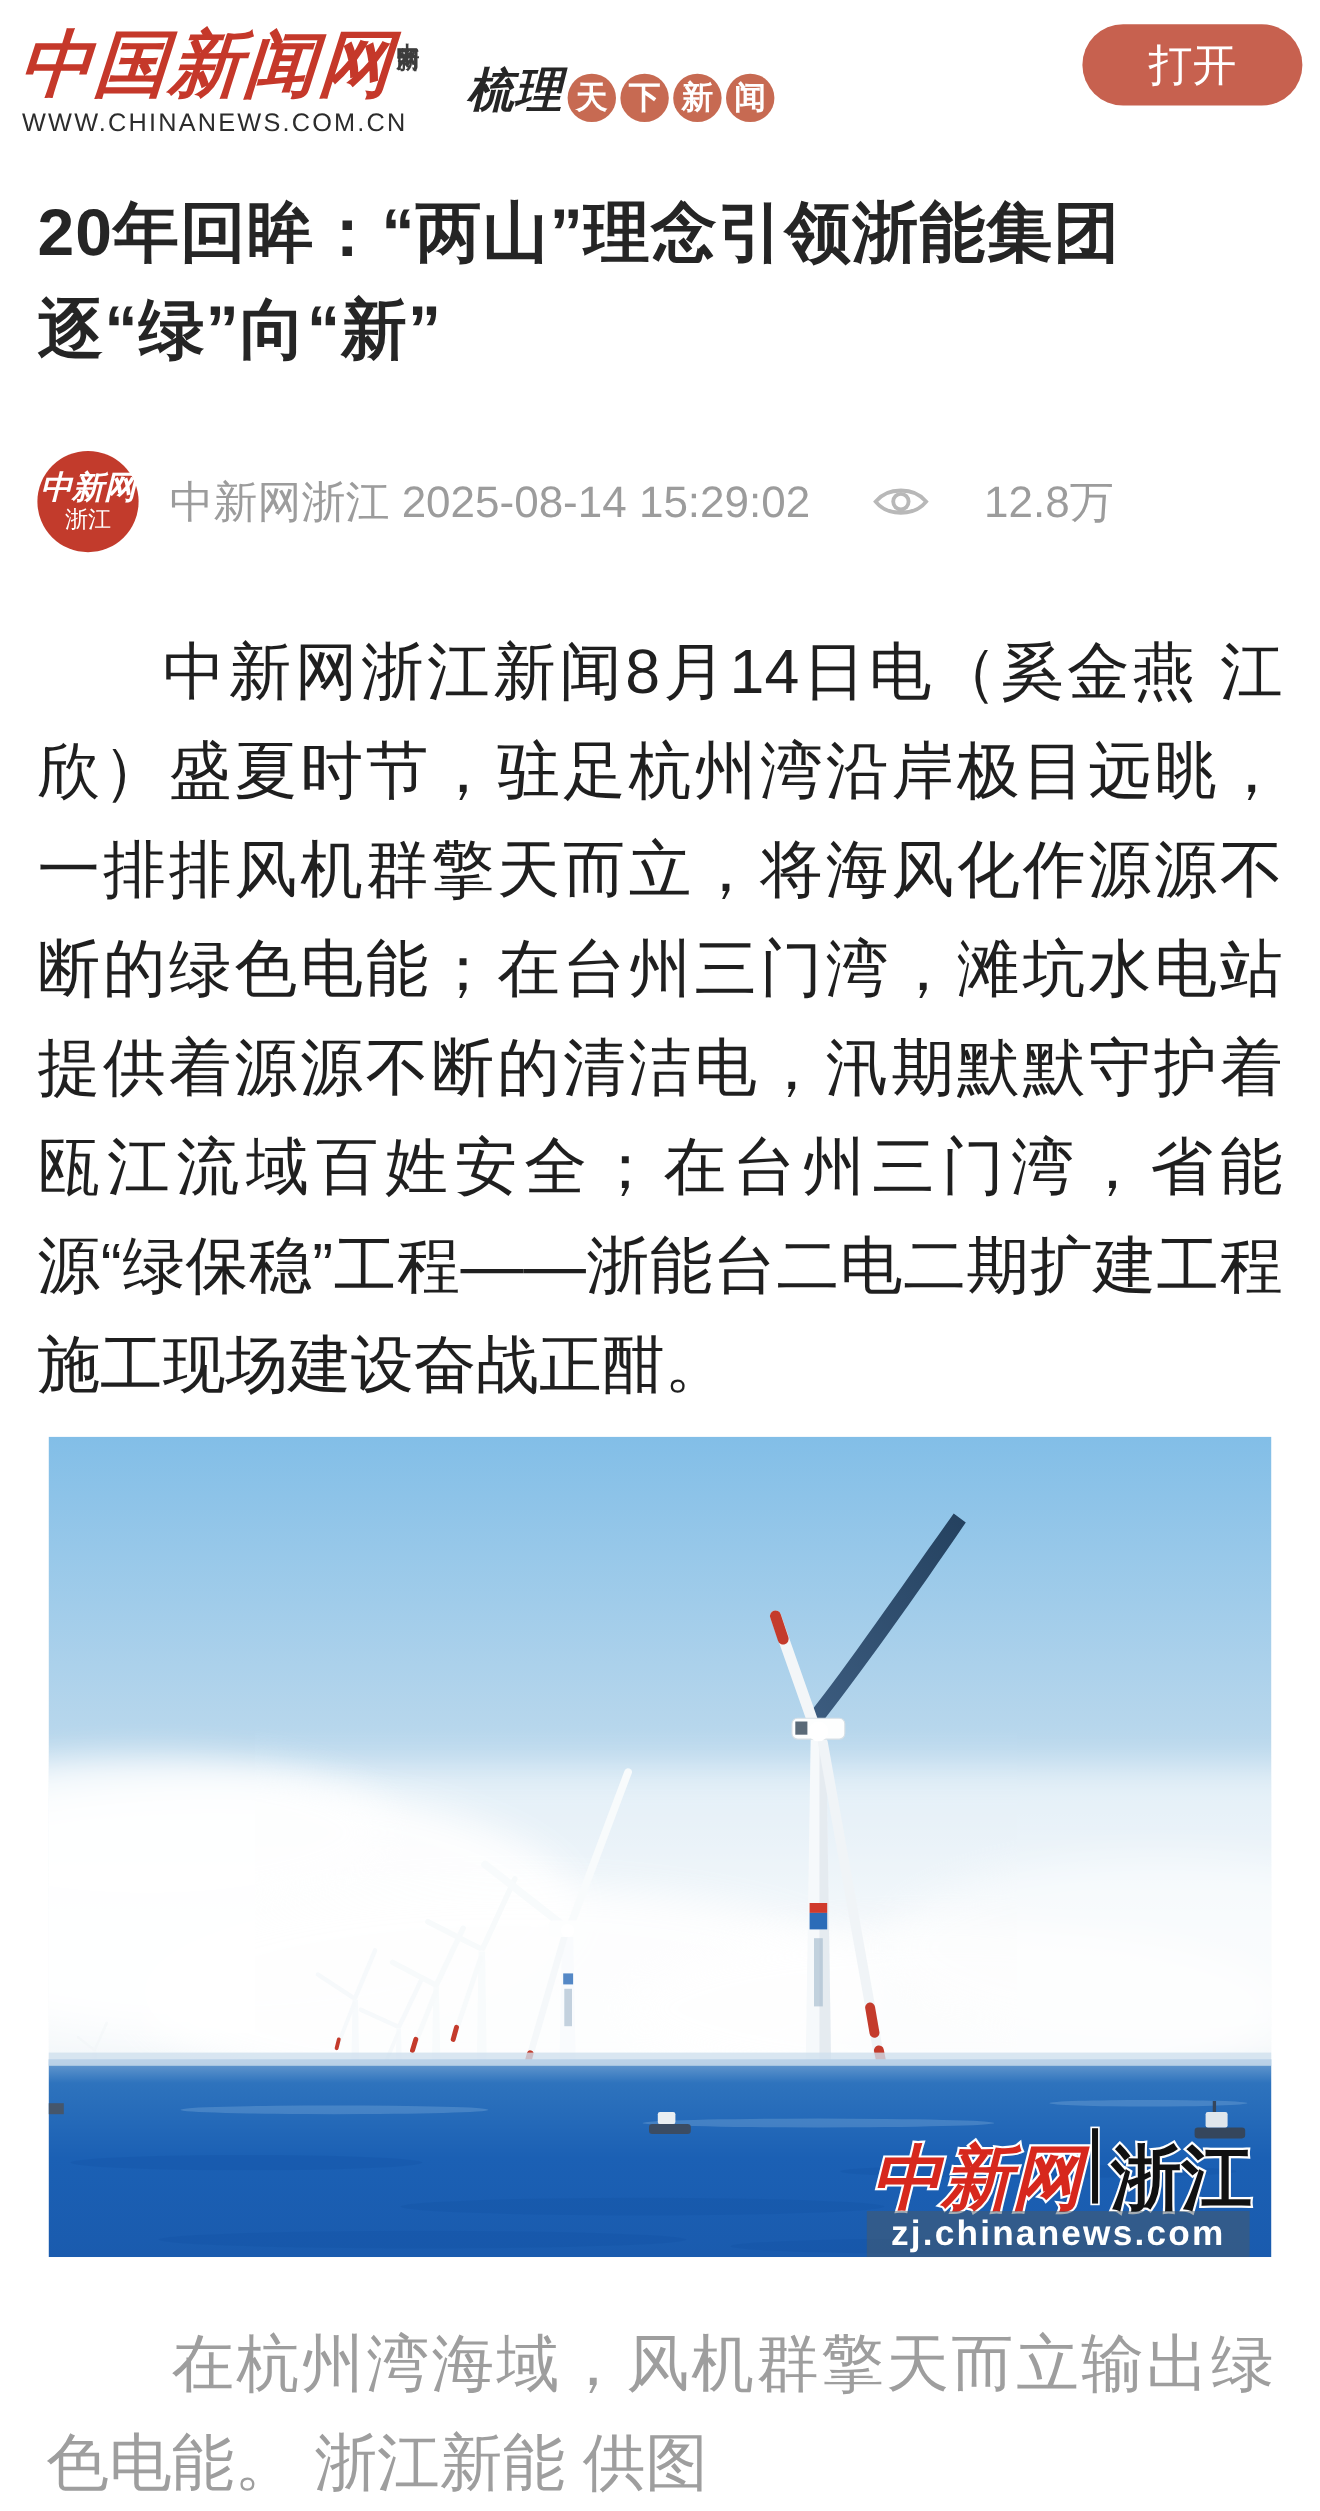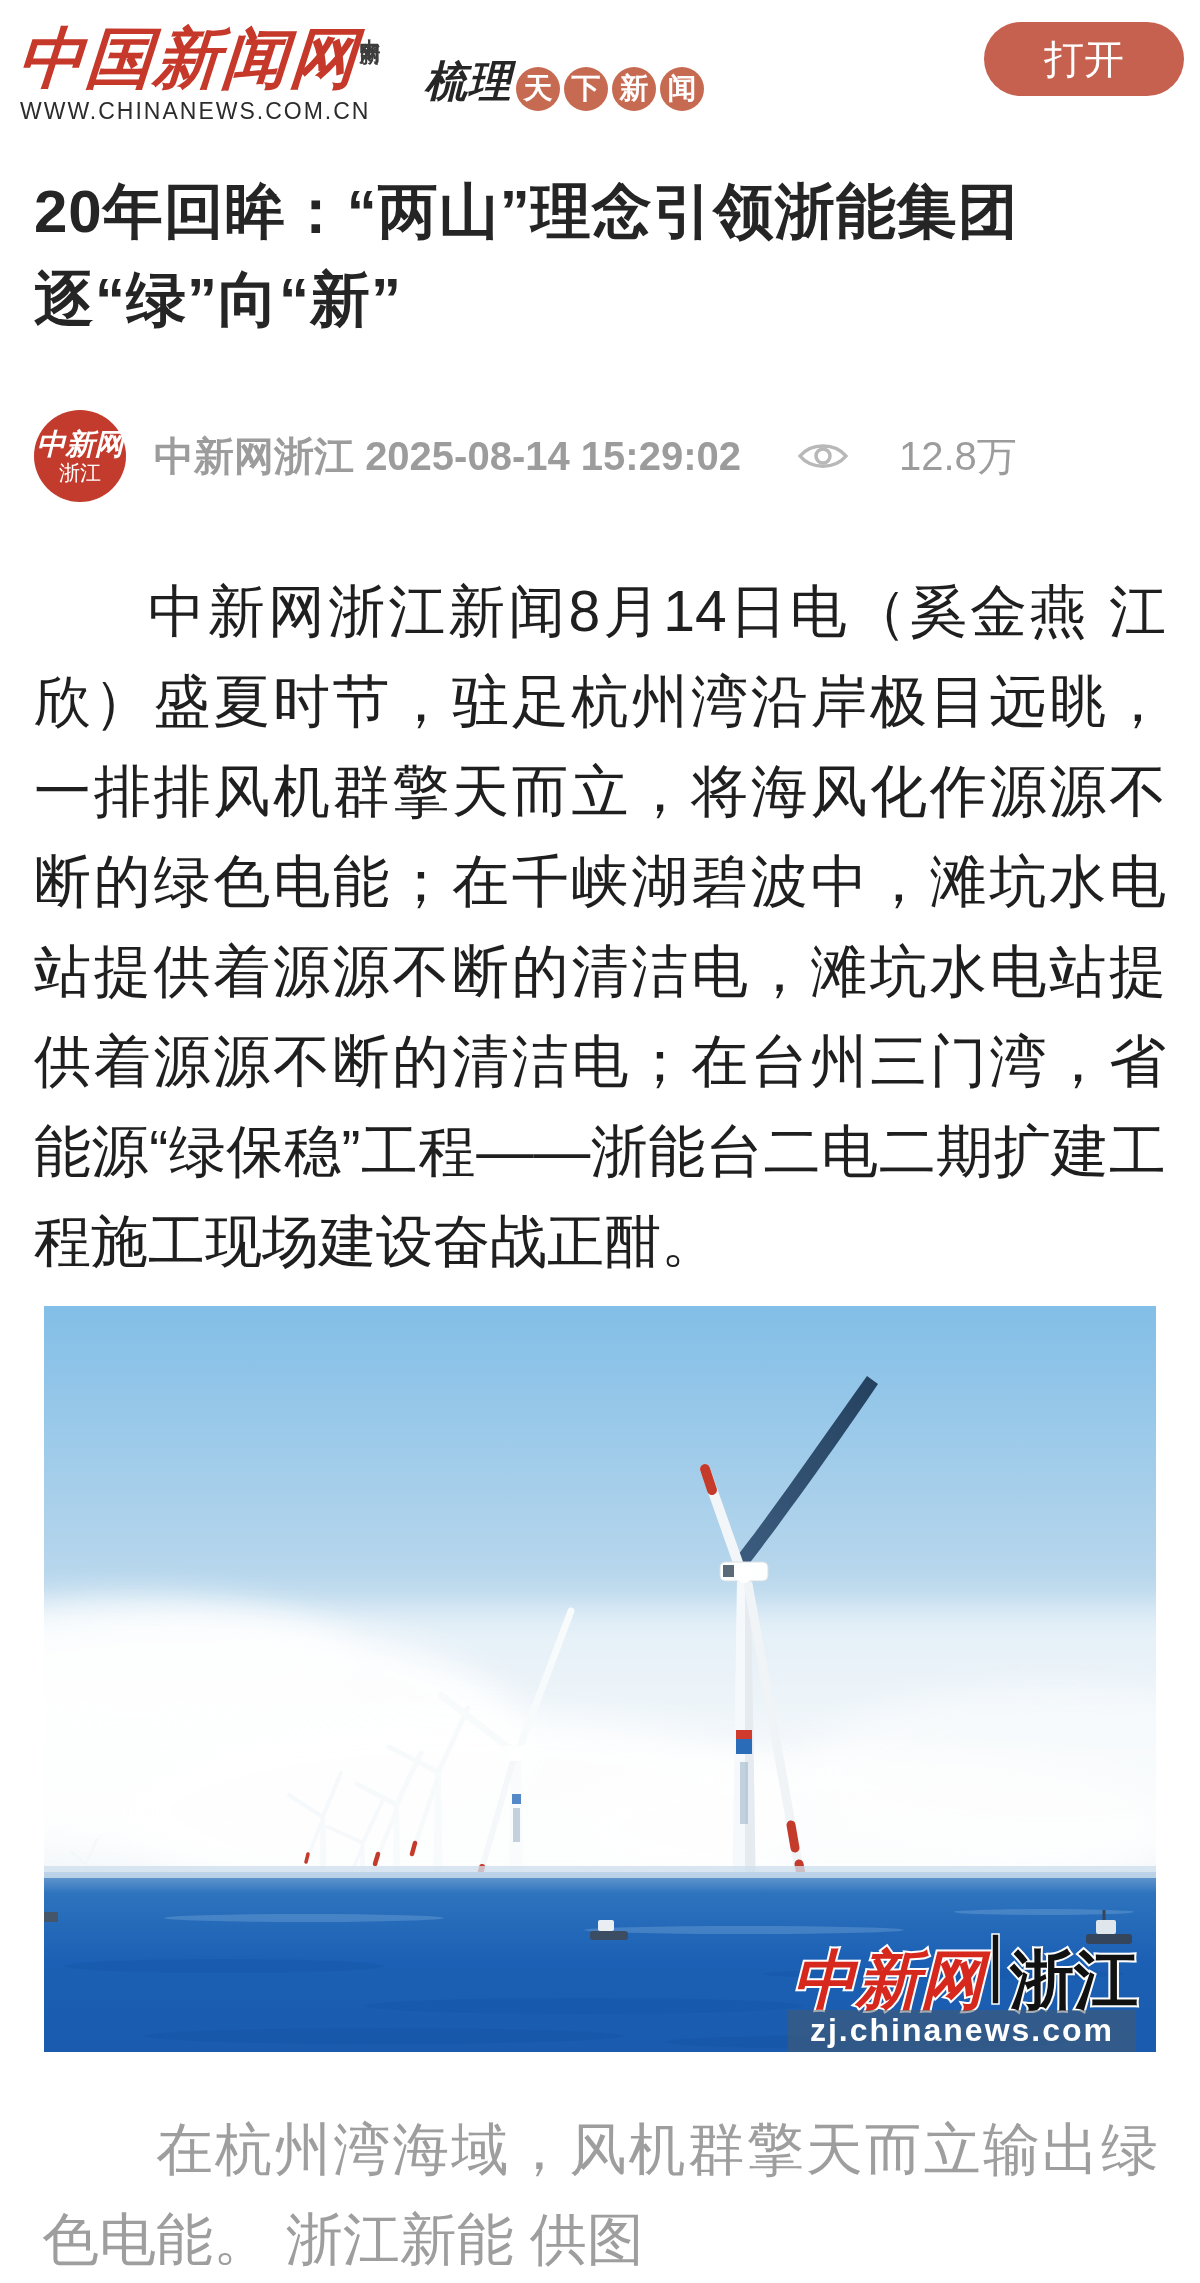--- a/index.html
+++ b/index.html
@@ -51,21 +51,21 @@
     color:var(--title-ink);letter-spacing:1px;
   }
   .meta{margin:66px 34px 0;display:flex;align-items:center;}
   .avatar{
     width:92px;height:92px;border-radius:50%;background:var(--avatar-red);
     color:#fff;display:flex;flex-direction:column;align-items:center;justify-content:center;
     flex:0 0 auto;cursor:pointer;
   }
   .avatar .l1{font-size:29px;font-weight:900;font-style:italic;line-height:34px;}
   .avatar .l2{font-size:21px;line-height:24px;}
-  .meta-text{margin-left:28px;font-size:40px;color:var(--meta-gray);white-space:nowrap;font-weight:bold;}
+  .meta-text{margin-left:28px;font-size:40px;color:var(--meta-gray);white-space:nowrap;}
   .meta-views{display:flex;align-items:center;margin-left:56px;gap:36px;}
   .eye{width:52px;height:36px;display:block;}
   .views-num{font-size:40px;color:var(--meta-gray);margin-left:14px;}
   .body-text{
     margin:64px 34px 0;font-size:57px;line-height:90px;color:var(--body-ink);
     text-indent:2em;text-align:justify;
   }
   
   .photo{
     margin:20px 44px 0;width:1112px;height:746px;position:relative;
@@ -108,21 +108,21 @@
   </div>
   <div class="meta-views">
     <svg class="eye" viewBox="0 0 52 36">
       <path d="M3,18 C14,4.5 38,4.5 49,18 C38,31.5 14,31.5 3,18 Z" fill="none" stroke="#b8b8b8" stroke-width="3.5"></path>
       <circle cx="26" cy="18" r="7" fill="none" stroke="#b8b8b8" stroke-width="3.5"></circle>
     </svg>
     <span class="views-num">12.8万</span>
   </div>
 </div>
 
-<p class="body-text">中新网浙江新闻8月14日电（奚金燕 江欣）盛夏时节，驻足杭州湾沿岸极目远眺，一排排风机群擎天而立，将海风化作源源不断的绿色电能；在千峡湖碧波中，滩坑水电站提供着源源不断的清洁电，滩坑水电站提供着源源不断的清洁电；在台州三门湾，省能源“绿保稳”工程——浙能台二电二期扩建工程施工现场建设奋战正酣。</p>
+<p class="body-text">中新网浙江新闻8月14日电（奚金燕 江欣）盛夏时节，驻足杭州湾沿岸极目远眺，一排排风机群擎天而立，将海风化作源源不断的绿色电能；在台州三门湾，滩坑水电站提供着源源不断的清洁电，汛期默默守护着瓯江流域百姓安全；在台州三门湾，省能源“绿保稳”工程——浙能台二电二期扩建工程施工现场建设奋战正酣。</p>
 
 <figure class="photo">
   <svg viewBox="0 0 1112 746" preserveAspectRatio="none">
     <defs>
       <linearGradient id="skyGrad" x1="0" y1="0" x2="0" y2="1">
         <stop offset="0" stop-color="#82bee7"></stop>
         <stop offset="0.45" stop-color="#b6d6ec"></stop>
         <stop offset="0.78" stop-color="#e7f0f6"></stop>
         <stop offset="1" stop-color="#eef4f8"></stop>
       </linearGradient>

